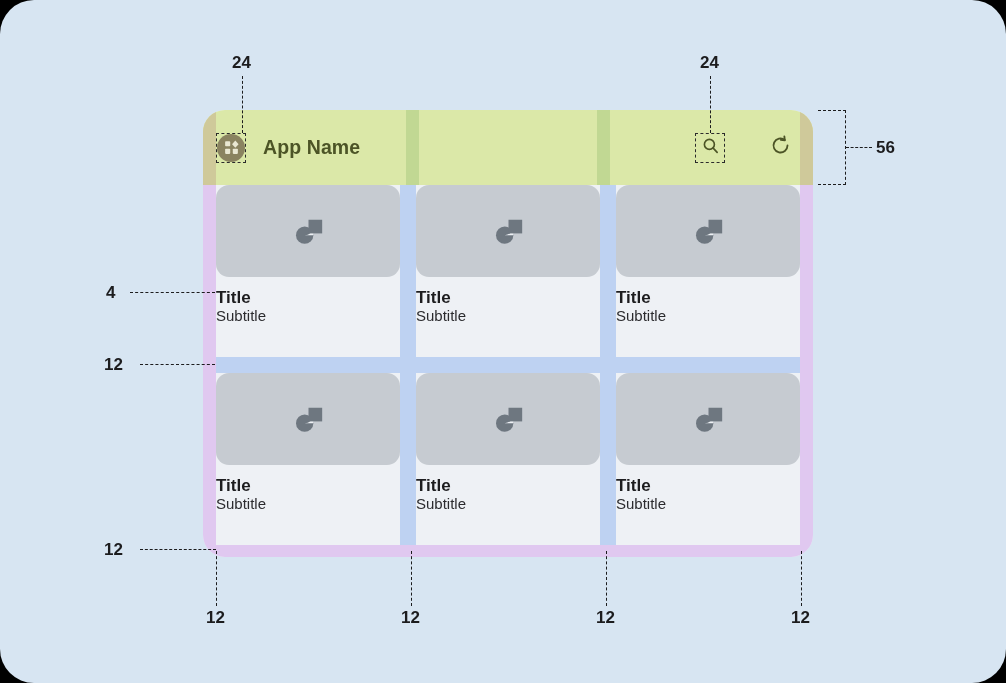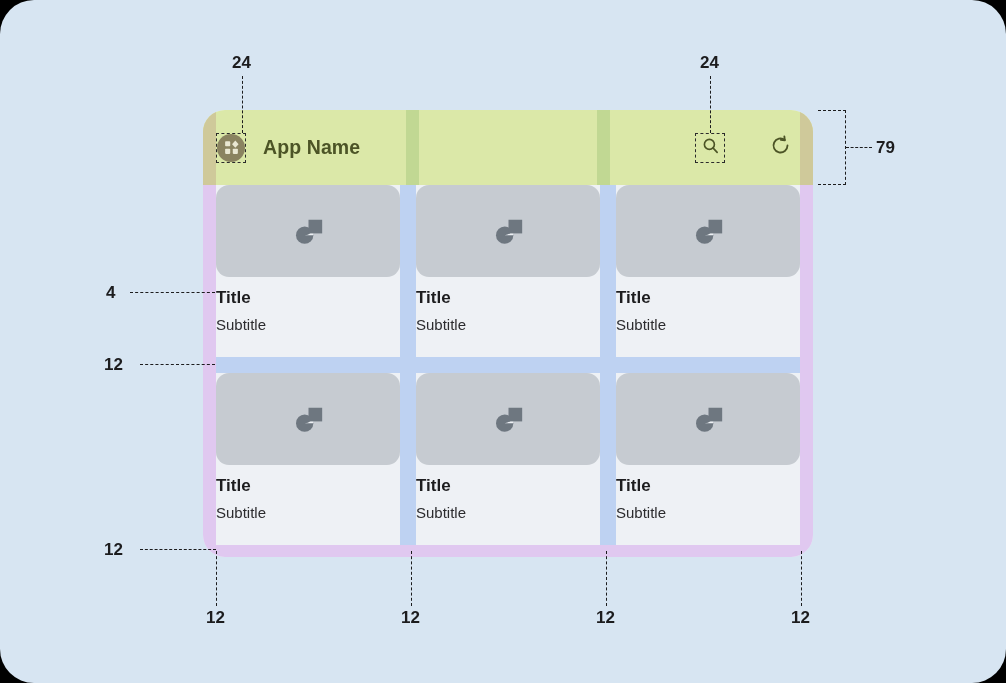--- a/index.html
+++ b/index.html
@@ -173,21 +173,20 @@
   .card-title {
     font-size: 17px;
     font-weight: 700;
     color: #1d1d1f;
     line-height: 1.1;
   }
   .card-subtitle {
     font-size: 15px;
     font-weight: 400;
     color: #2b2b2e;
-    margin-top: 9px;
     line-height: 1.1;
   }
 
   
   .ann-label {
     position: absolute;
     font-size: 17px;
     font-weight: 700;
     color: #1c1c1e;
     white-space: nowrap;
@@ -365,21 +364,21 @@
   </div>
 
   <div class="ann-label" style="left:232px; top:53px;">24</div>
   <div class="dash-v" style="left:242px; top:76px; height:57px;"></div>
 
   <div class="ann-label" style="left:700px; top:53px;">24</div>
   <div class="dash-v" style="left:710px; top:76px; height:57px;"></div>
 
   <div class="dash-box" style="left:818px; top:110px; width:28px; height:75px; border-left:none;"></div>
   <div class="dash-h" style="left:846px; top:147px; width:26px;"></div>
-  <div class="ann-label" style="left:876px; top:138px;">79</div>
+  <div class="ann-label" style="left:876px; top:138px;">56</div>
 
   <div class="ann-label" style="left:106px; top:283px;">4</div>
   <div class="dash-h" style="left:130px; top:292px; width:85px;"></div>
 
   <div class="ann-label" style="left:104px; top:355px;">12</div>
   <div class="dash-h" style="left:140px; top:364px; width:75px;"></div>
 
   <div class="ann-label" style="left:104px; top:540px;">12</div>
   <div class="dash-h" style="left:140px; top:549px; width:76px;"></div>
 

